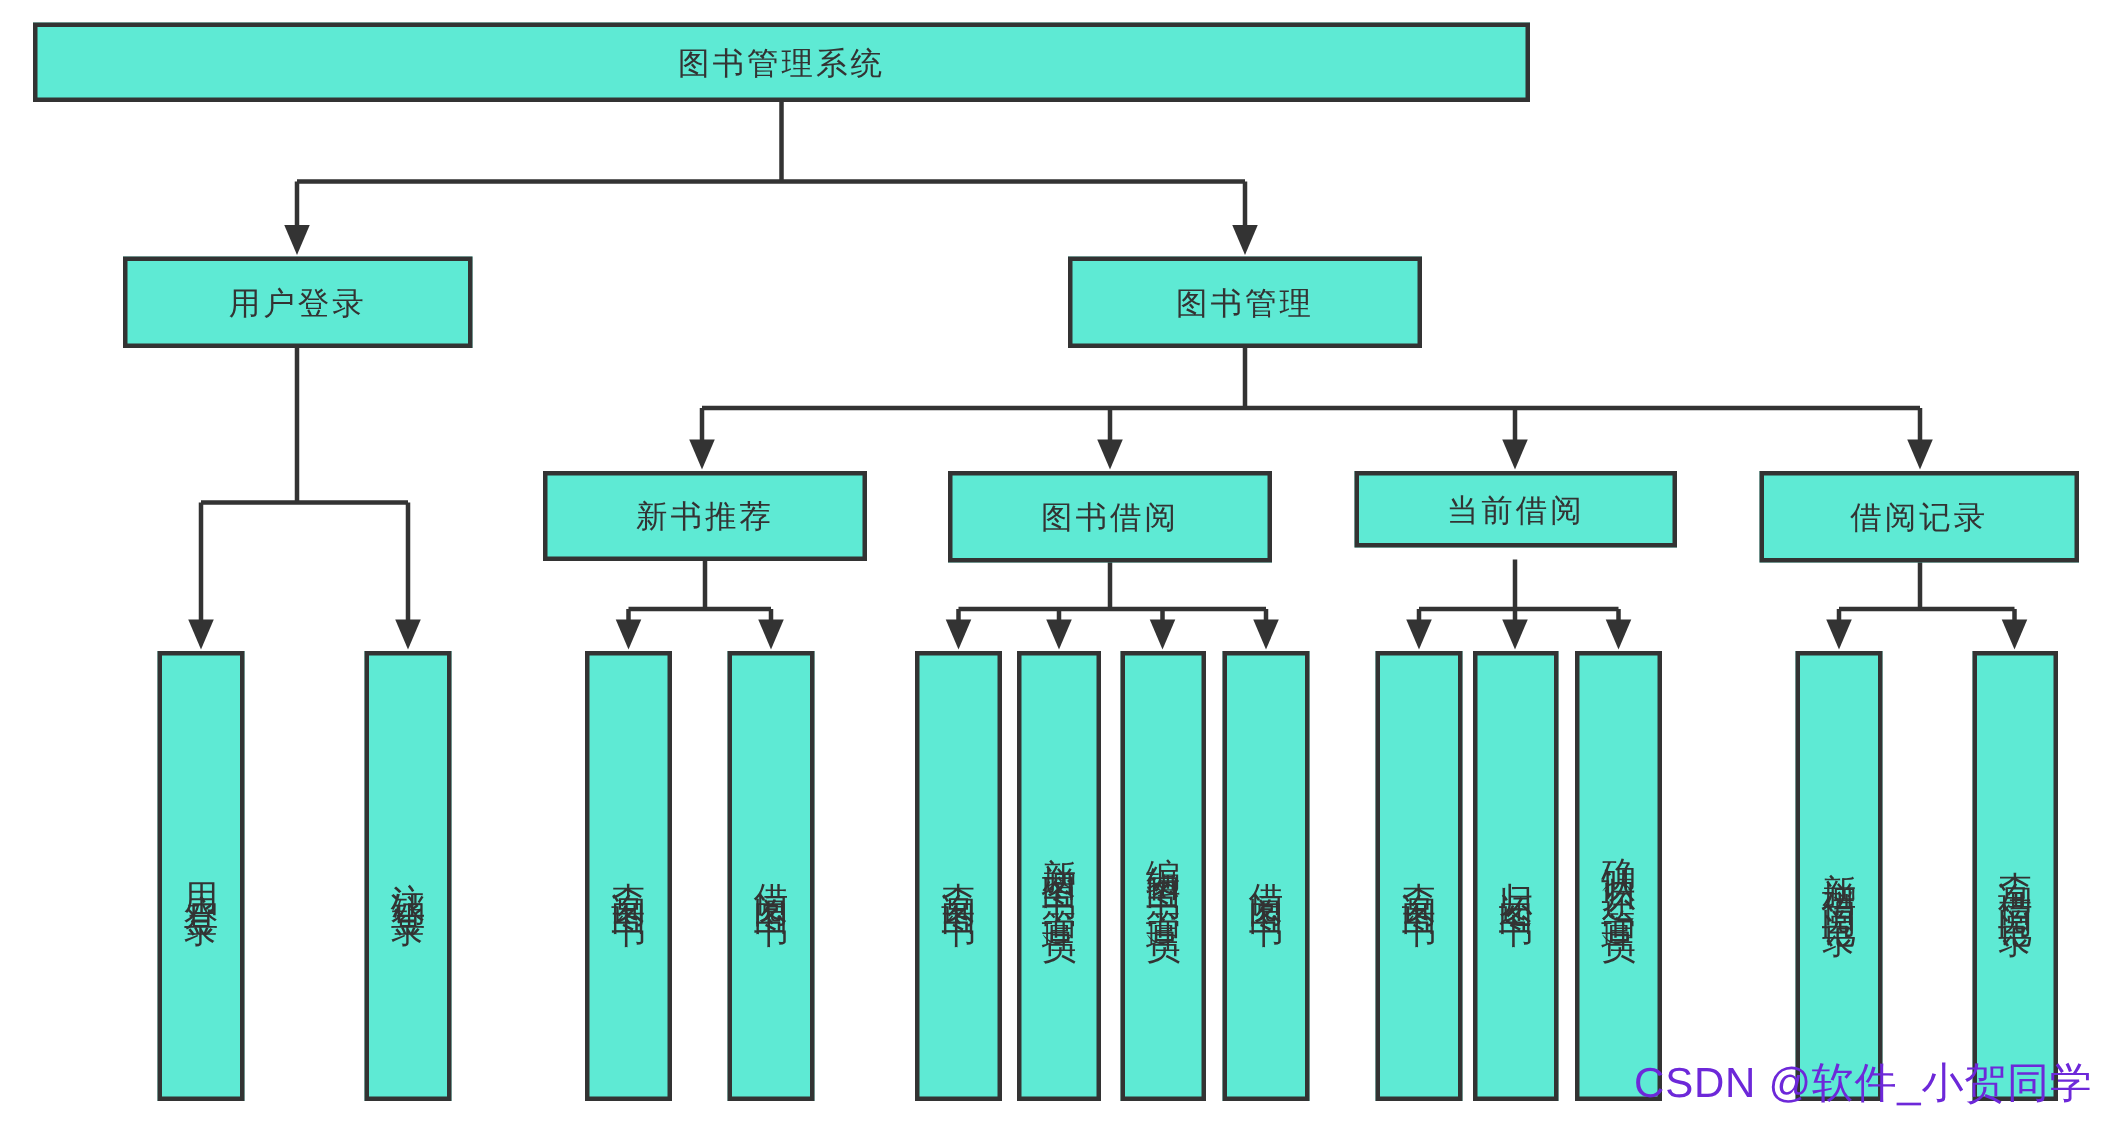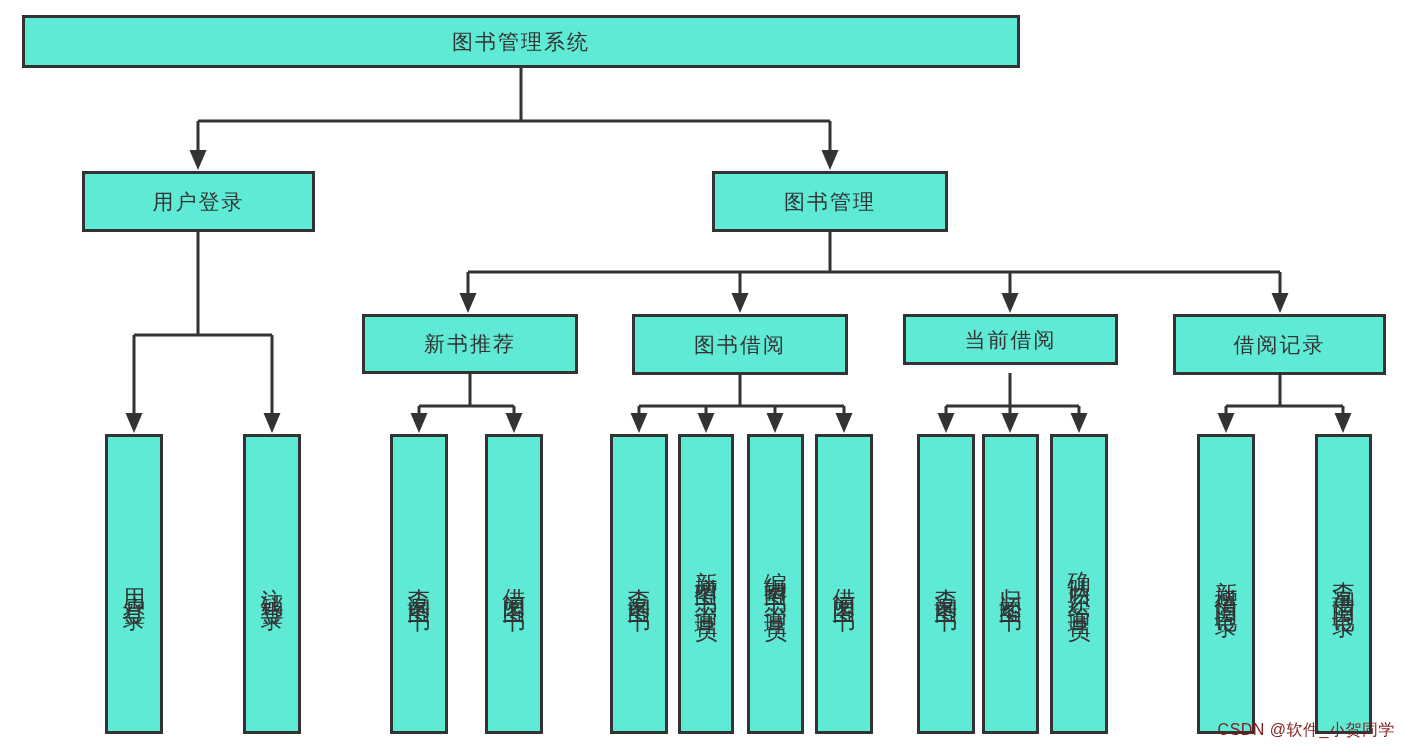--- a/index.html
+++ b/index.html
@@ -19,22 +19,22 @@
     text-align:center;
   }
   .hlabel{font-size:21px;letter-spacing:2px;white-space:nowrap;}
   .vlabel{
     writing-mode:vertical-rl;
     font-size:23px;letter-spacing:7px;line-height:1;
     white-space:nowrap;
   }
   .watermark{
     position:absolute;right:10px;bottom:6px;
-    font-size:16px;letter-spacing:.5px;
-    color:#7f1d1d;z-index:5;white-space:nowrap;
+    font-size:28px;letter-spacing:.5px;
+    color:#6d28d9;z-index:5;white-space:nowrap;
   }
 </style>
 </head>
 <body>
 
 <div class="canvas">
 
   <svg class="connectors" viewBox="0 0 1405 747" xmlns="http://www.w3.org/2000/svg">
     <g stroke="#333333" stroke-width="3" fill="none">
       <path d="M521,66 V121 M198,121 H830 M198,121 V153 M830,121 V153"></path>

